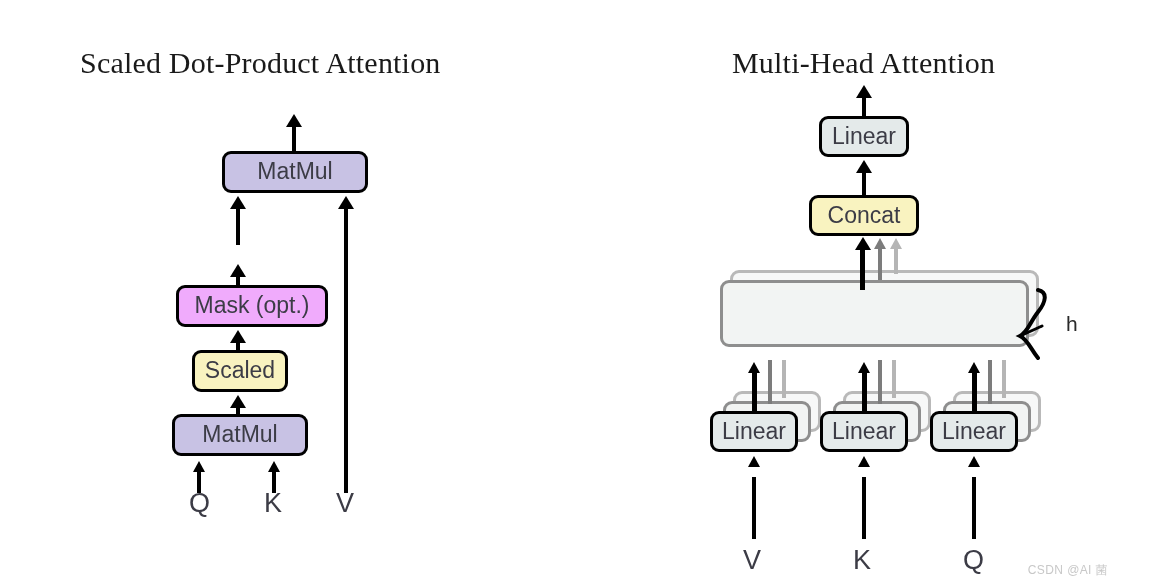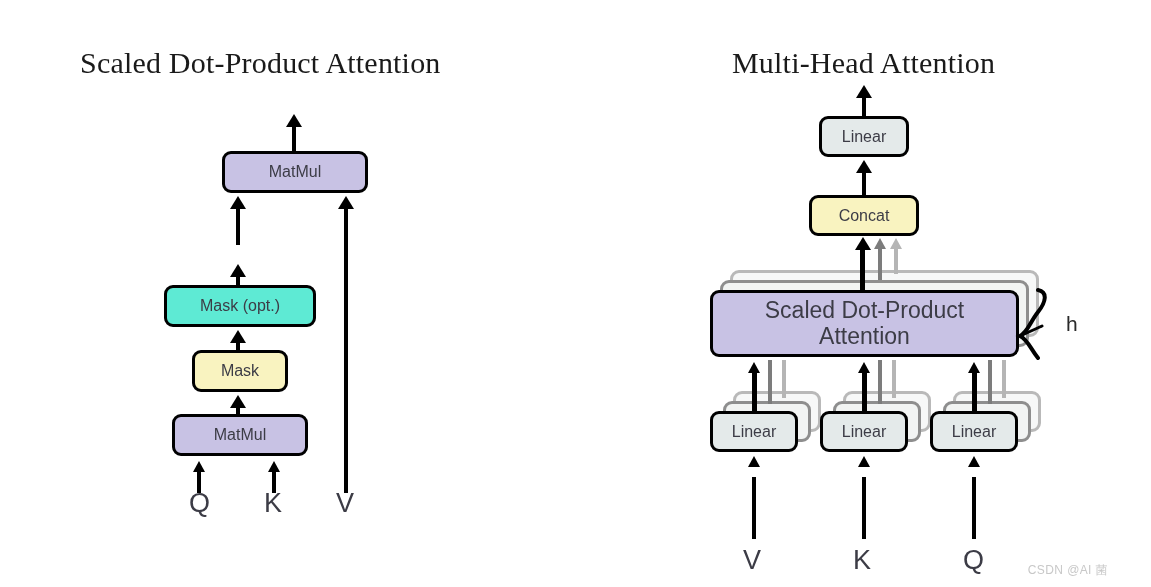--- a/index.html
+++ b/index.html
@@ -8,21 +8,21 @@
   #stage{position:absolute;left:0;top:0;width:1116px;height:587px;}
 
   .title{position:absolute;font-family:"Liberation Serif",serif;
          color:#1a1a1a;font-size:30px;white-space:nowrap;letter-spacing:.2px;}
   #title-left{left:80px;top:46px;}
   #title-right{left:732px;top:46px;}
 
   
   .box{position:absolute;box-sizing:border-box;border:3px solid #000;
        border-radius:9px;display:flex;align-items:center;justify-content:center;
-       color:#3c3c46;font-size:16px;line-height:1.12;text-align:center;
+       color:#3c3c46;font-size:23px;line-height:1.12;text-align:center;
        font-family:"Liberation Sans",sans-serif;z-index:6;}
   .box.two-line{font-size:23px;}
 
   
   .ghost{position:absolute;box-sizing:border-box;border-radius:9px;z-index:3;}
   .ghost.g1{border:3px solid #8e8e8e;background:#f2f4f3;}
   .ghost.g2{border:3px solid #b9b9b9;background:#f7f8f8;}
 
   
   .vline{position:absolute;background:#000;z-index:5;}
@@ -62,29 +62,29 @@
     <span>MatMul</span>
   </div>
 
   <div class="vline" style="left:236px;top:207px;width:4px;height:38px;"></div>
   <div class="head" style="left:230px;top:196px;"></div>
 
 
   <div class="vline" style="left:236px;top:275px;width:4px;height:34px;"></div>
   <div class="head" style="left:230px;top:264px;"></div>
 
-  <div class="box" style="left:164px;top:285px;width:152px;height:42px;background:#5eead4;text-align:center;">
+  <div class="box" style="left:176px;top:285px;width:152px;height:42px;background:#f0abfc;text-align:center;">
     <span>Mask (opt.)</span>
   </div>
 
   <div class="vline" style="left:236px;top:341px;width:4px;height:34px;"></div>
   <div class="head" style="left:230px;top:330px;"></div>
 
   <div class="box" style="left:192px;top:350px;width:96px;height:42px;background:#f9f3c0;">
-    <span>Mask</span>
+    <span>Scaled</span>
   </div>
 
   <div class="vline" style="left:236px;top:406px;width:4px;height:34px;"></div>
   <div class="head" style="left:230px;top:395px;"></div>
 
   <div class="box" style="left:172px;top:414px;width:136px;height:42px;background:#c8c2e4;">
     <span>MatMul</span>
   </div>
 
   <div class="vline" style="left:197px;top:472px;width:4px;height:21px;"></div>
@@ -118,24 +118,20 @@
 
   <div class="vline gray1" style="left:878px;top:248px;width:4px;height:32px;"></div>
   <div class="head sm gray1" style="left:874px;top:238px;"></div>
 
   <div class="vline gray2" style="left:894px;top:248px;width:4px;height:26px;"></div>
   <div class="head sm gray2" style="left:890px;top:238px;"></div>
 
   <div class="ghost g2" style="left:730px;top:270px;width:309px;height:67px;"></div>
   <div class="ghost g1" style="left:720px;top:280px;width:309px;height:67px;"></div>
 
-  <div class="box two-line" style="left:710px;top:290px;width:309px;height:67px;background:#c8c2e4;flex-direction:column;">
-    <span>Scaled Dot-Product</span>
-    <span>Attention</span>
-  </div>
 
   <svg class="brace" style="left:1012px;top:286px;width:52px;height:80px;" viewBox="0 0 52 80">
     <path d="M26 4 C36 6, 34 16, 26 26 C18 36, 16 46, 8 50 C16 54, 18 62, 26 72" fill="none" stroke="#000" stroke-width="4" stroke-linecap="round"></path>
     <path d="M8 50 L30 40" fill="none" stroke="#000" stroke-width="3" stroke-linecap="round"></path>
   </svg>
   <div class="hlabel" style="left:1066px;top:312px;">h</div>
 
   <div class="vline" style="left:752px;top:373px;width:5px;height:42px;"></div>
   <div class="head sm" style="left:748px;top:362px;"></div>
   <div class="vline gray1" style="left:768px;top:360px;width:4px;height:44px;"></div>

